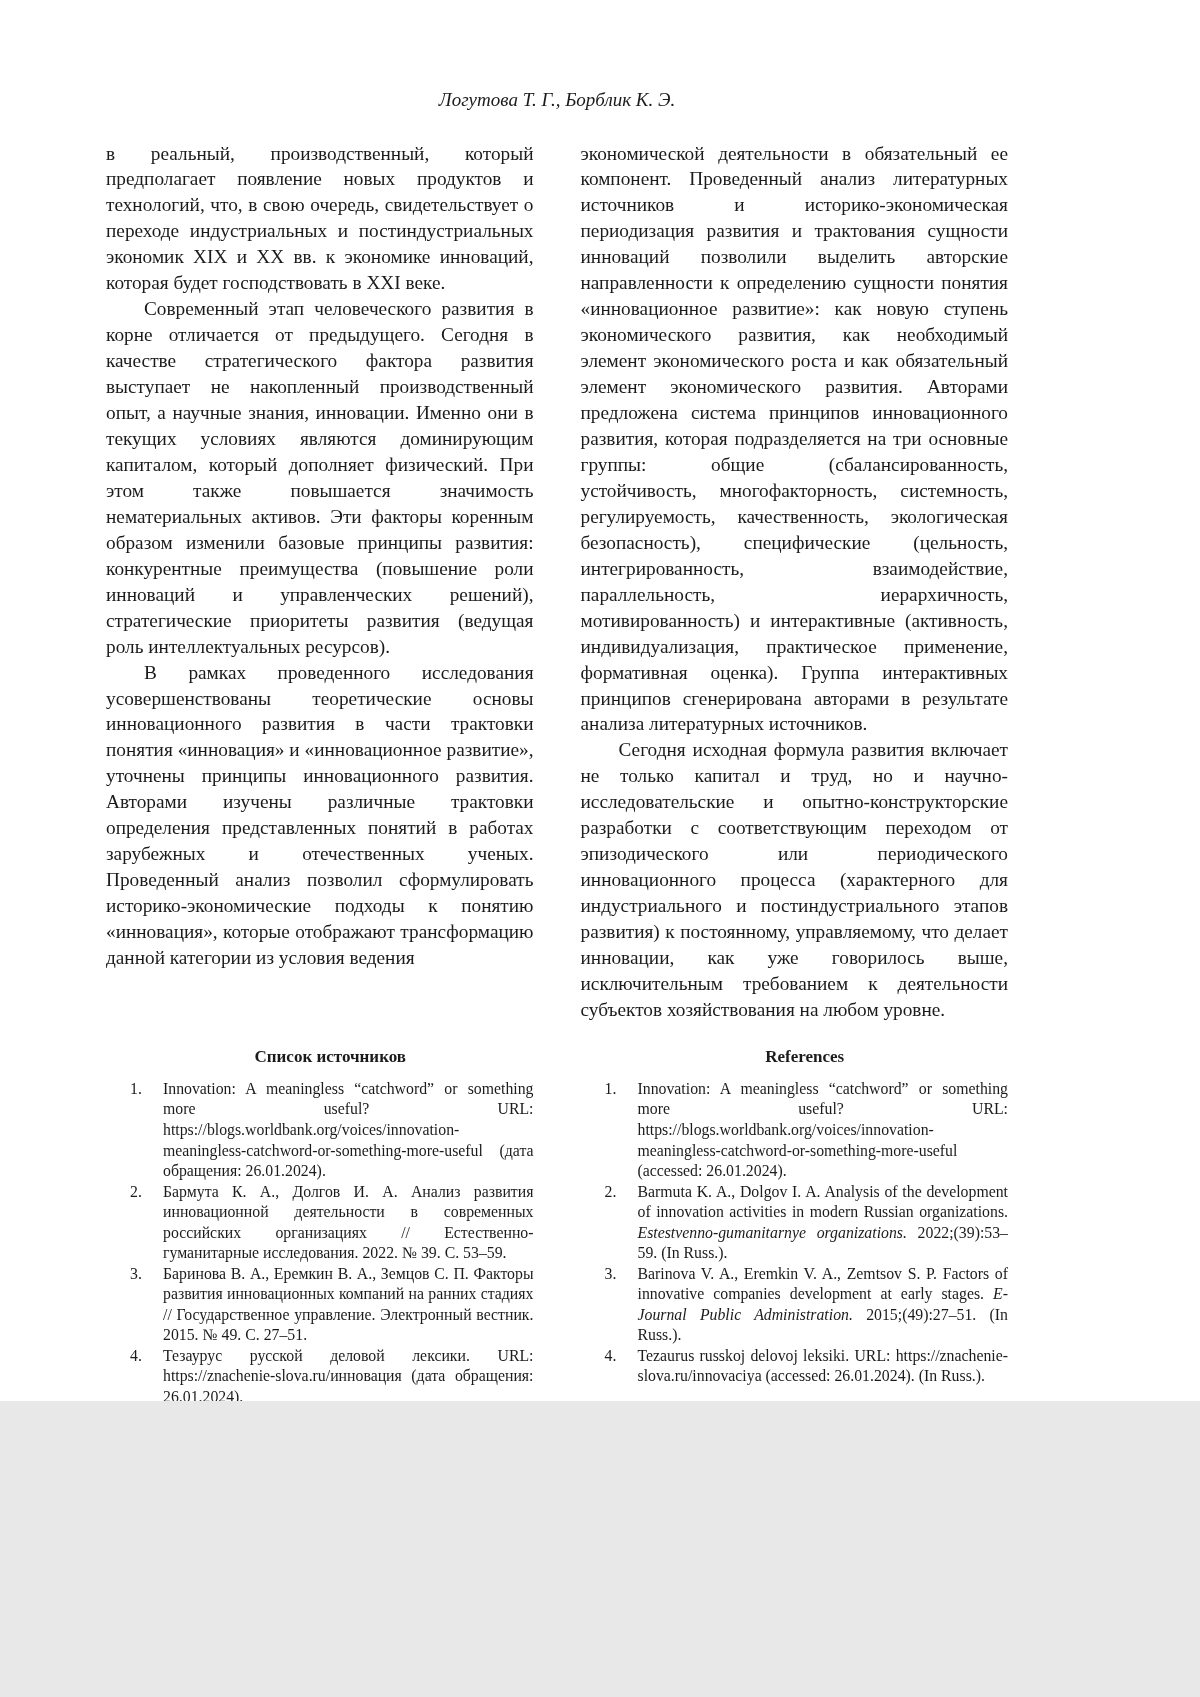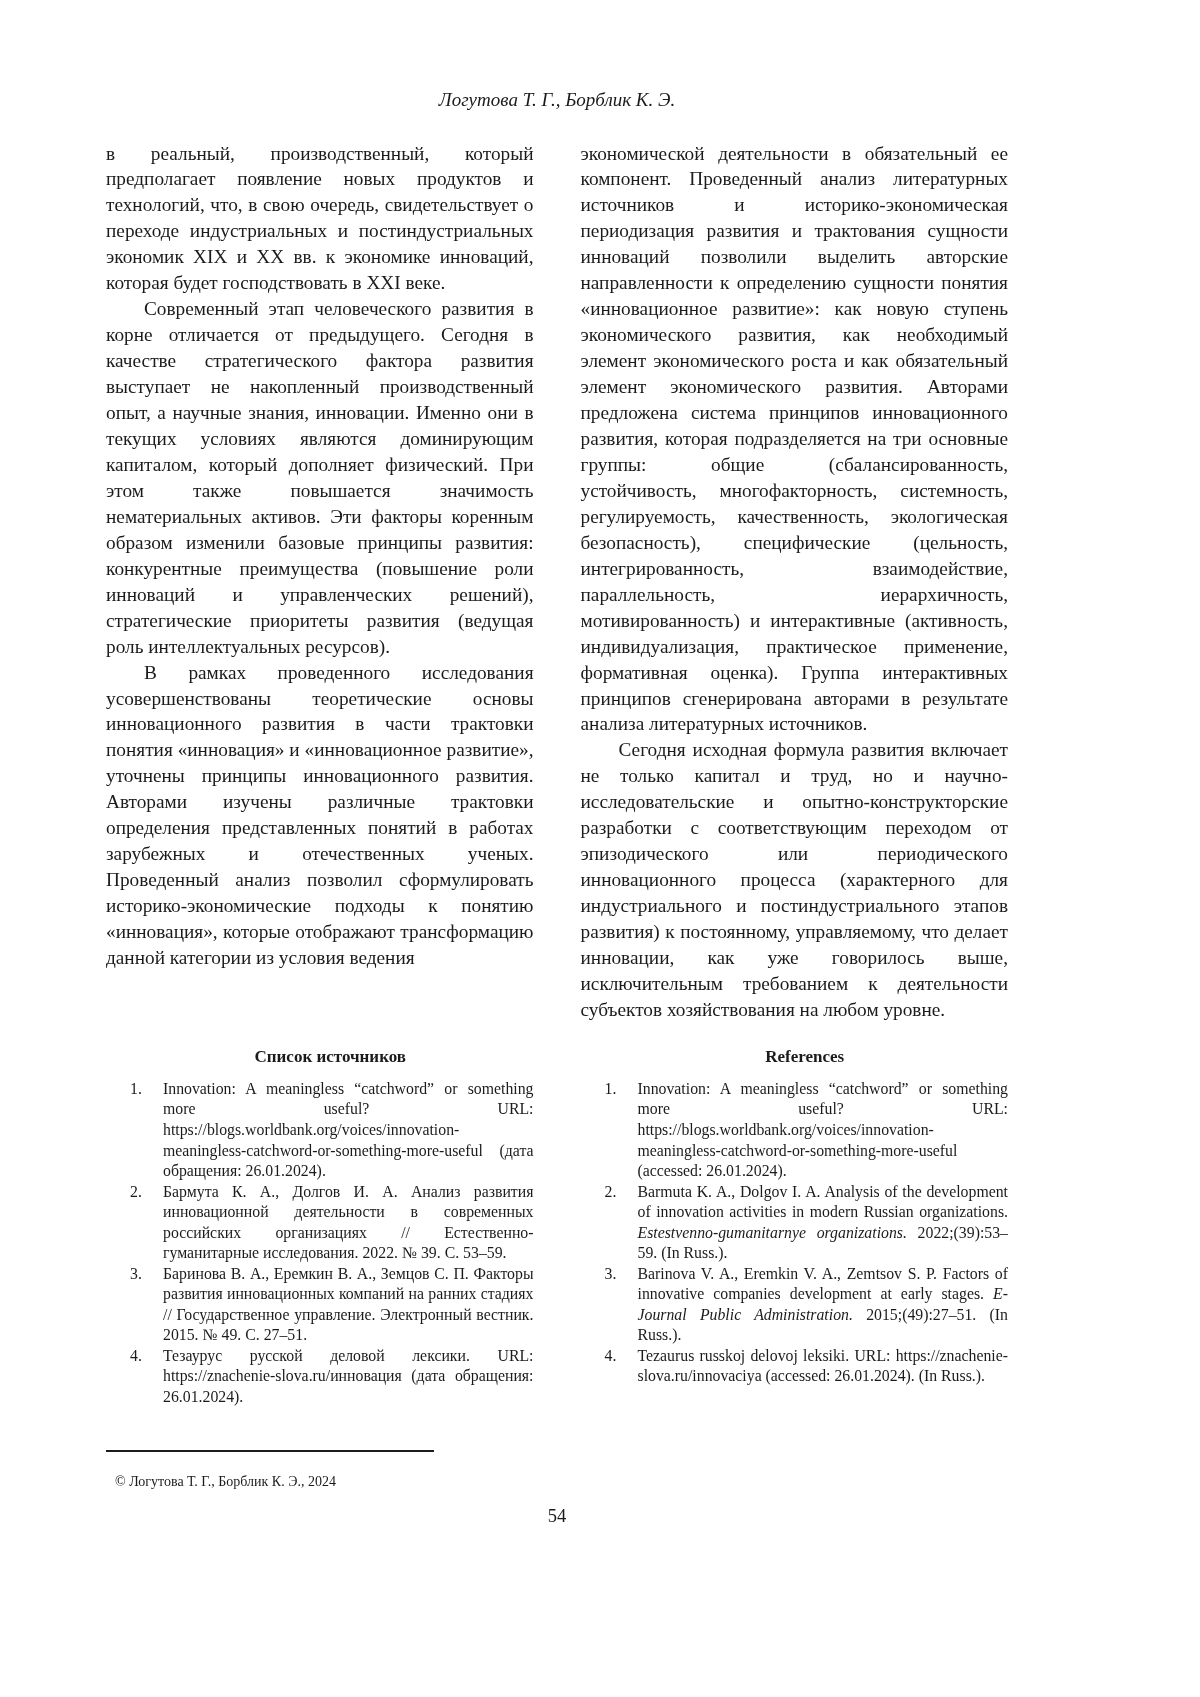--- a/index.html
+++ b/index.html
@@ -1,19 +1,19 @@
 <!DOCTYPE html>
 <html lang="ru"><head>
 <meta charset="utf-8">
 <style>
   html, body { margin: 0; padding: 0; background: #e8e8e8; }
   .page {
     position: relative;
     width: 1200px;
-    height: 1697px;
+    height: 1401px;
     margin: 0 auto;
     background: #ffffff;
     color: #1b1b1b;
     font-family: "Liberation Serif", "DejaVu Serif", serif;
     box-sizing: border-box;
     padding: 86px 192px 0 106px;
     overflow: hidden;
   }
   .header {
     text-align: center;

